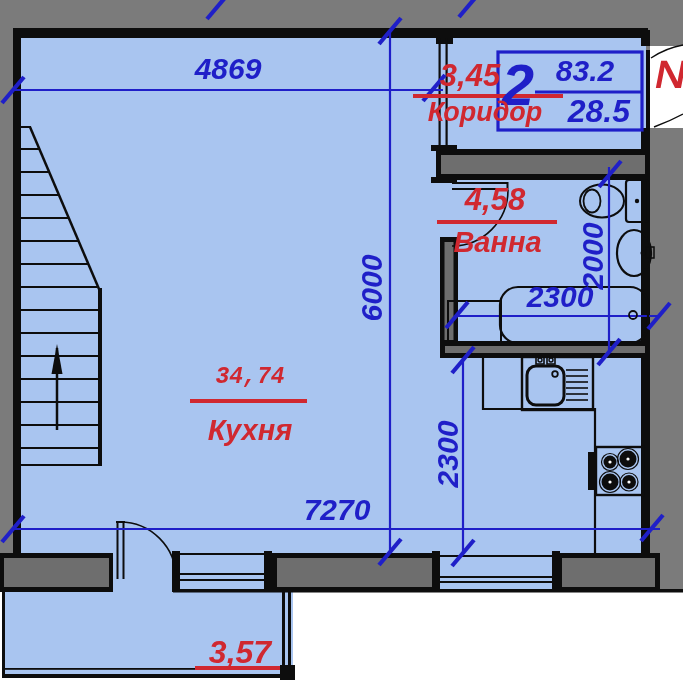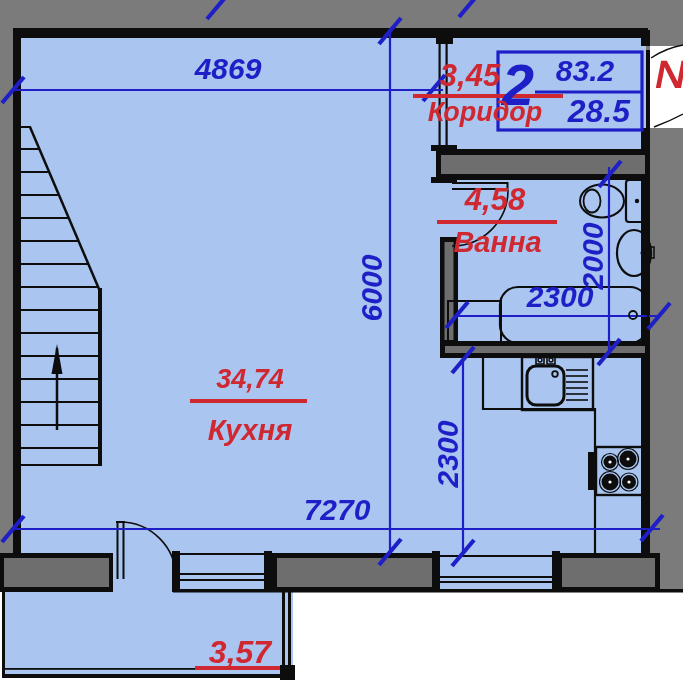--- a/index.html
+++ b/index.html
@@ -240,16 +240,16 @@
 
   <div class="txt blue" style="left:496px;top:56px;width:44px;font-size:58px;">2</div>
   <div class="txt blue" style="left:540px;top:56px;width:90px;font-size:30px;text-align:center;">83.2</div>
   <div class="txt blue" style="left:540px;top:95px;width:90px;font-size:32px;text-align:right;">28.5</div>
   <div class="txt red" style="left:655px;top:54px;font-size:40px;">№</div>
 
   <div class="txt red" style="left:425px;top:60px;width:90px;font-size:31px;">3,45</div>
   <div class="txt red" style="left:420px;top:99px;width:130px;font-size:27px;">Коридор</div>
   <div class="txt red" style="left:450px;top:184px;width:90px;font-size:31px;">4,58</div>
   <div class="txt red" style="left:445px;top:228px;width:105px;font-size:29px;">Ванна</div>
-  <div class="txt red" style="left:195px;top:366px;width:110px;font-size:27px;">34,74</div>
+  <div class="txt red" style="left:195px;top:366px;width:110px;font-size:23px;font-family:Liberation Mono, monospace;">34,74</div>
   <div class="txt red" style="left:195px;top:408px;width:110px;font-size:29px;margin-top:8px;">Кухня</div>
   <div class="txt red" style="left:200px;top:636px;width:80px;font-size:32px;">3,57</div>
 </div>
 
 </body></html>

